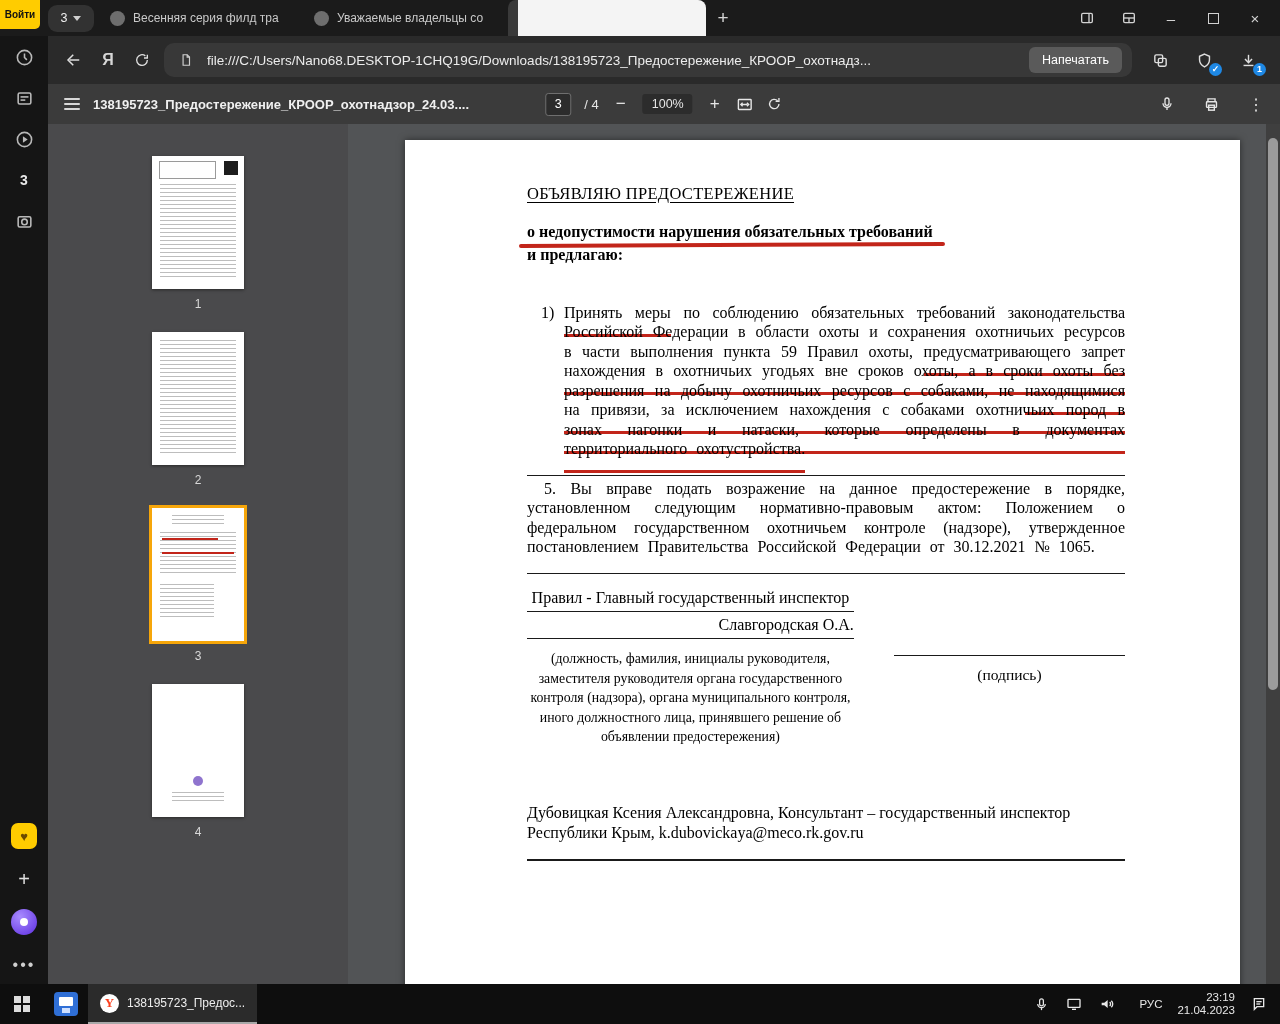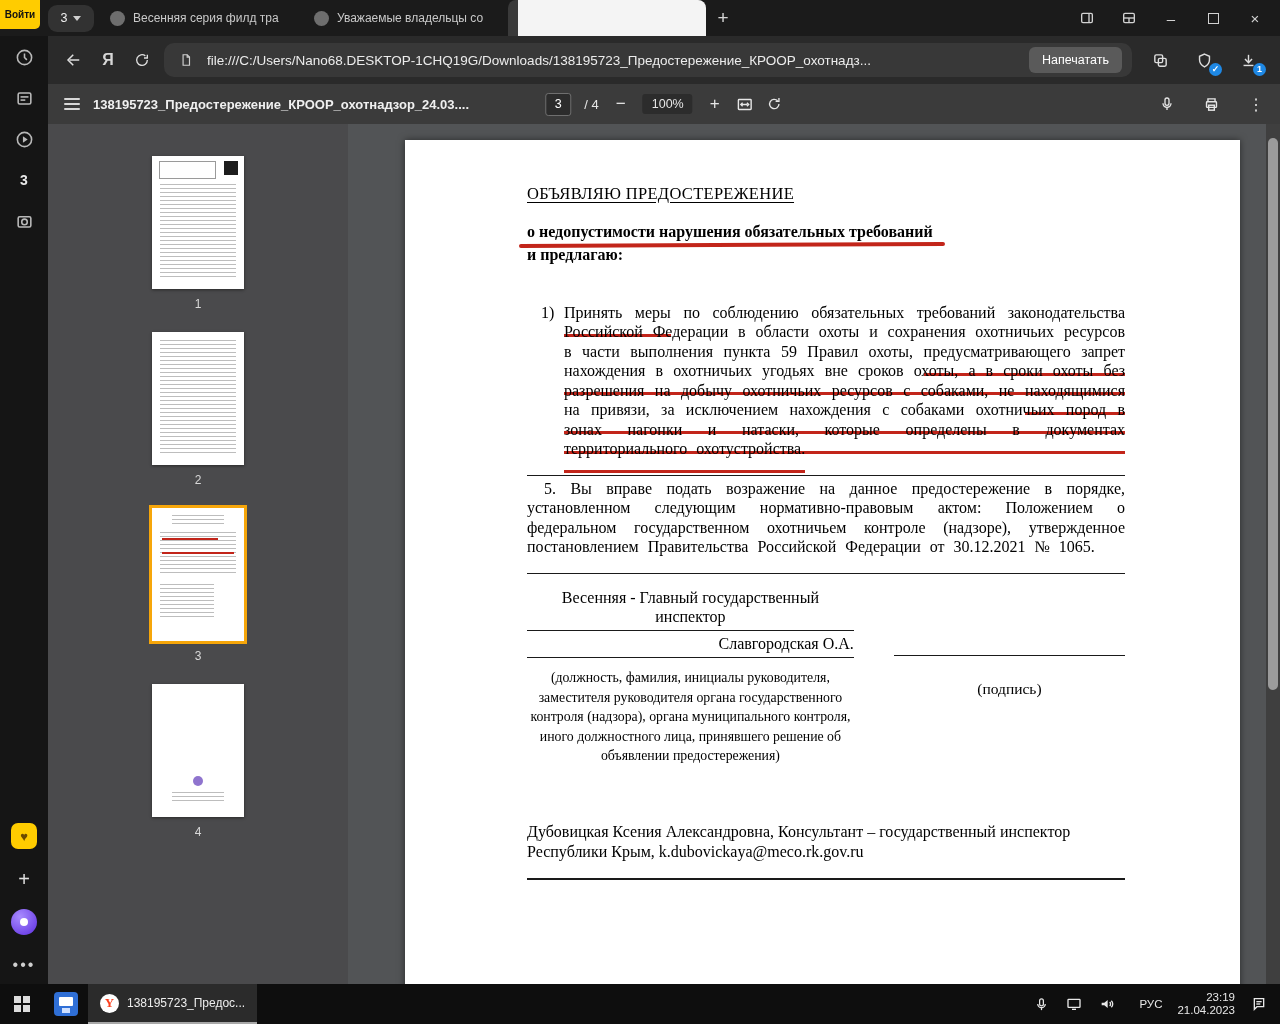--- a/index.html
+++ b/index.html
@@ -100,21 +100,21 @@
   .p5{margin-top:3px;text-indent:17px;}
   .r2{margin-top:10px;}
   .sig{display:flex;margin-top:14px;}
   .sig-left{width:328px;}
   .sig-right{width:232px;margin-left:40px;}
   .min-title{text-align:center;line-height:19px;}
   .sig-hr{border:none;border-top:1.3px solid #1a1a1a;margin:4px 0 0;}
   .min-name{text-align:right;margin-top:3px;}
   .pos-note{font-size:13.8px;line-height:19.5px;text-align:center;margin-top:10px;}
   .sign-hr{border:none;border-top:1.3px solid #1a1a1a;margin:67px 0 0;}
-  .sign-label{text-align:center;margin-top:23px;font-size:15.5px;}
+  .sign-label{text-align:center;margin-top:9px;font-size:15.5px;}
   .contact{margin-top:56px;line-height:20px;}
   .r3{margin-top:9px;}
   .r4{margin-top:26px;}
 
   
   .taskbar{position:absolute;left:0;right:0;bottom:0;height:40px;background:#0e0e0e;display:flex;align-items:center;color:#e8e8e8;}
   .tb-btn{width:44px;height:40px;display:flex;align-items:center;justify-content:center;}
   .wingrid{display:grid;grid-template-columns:7px 7px;grid-template-rows:7px 7px;gap:2px;}
   .wingrid i{background:#dcdcdc;}
   .docapp{width:24px;height:24px;border-radius:4px;background:#2f6fd6;position:relative;}
@@ -360,21 +360,21 @@
         </p>
 
         <hr class="rule r1">
 
         <p class="para p5">5. Вы вправе подать возражение на данное предостережение в порядке, установленном следующим нормативно-правовым актом: Положением о  федеральном государственном охотничьем контроле (надзоре), утвержденное постановлением Правительства Российской Федерации от 30.12.2021 № 1065.</p>
 
         <hr class="rule r2">
 
         <div class="sig">
           <div class="sig-left">
-            <div class="min-title">Весенняя - Главный государственный инспектор</div>
+            <div class="min-title">Правил - Главный государственный инспектор</div>
             <hr class="sig-hr">
             <div class="min-name">Славгородская О.А.</div>
             <hr class="sig-hr">
             <div class="pos-note">(должность, фамилия, инициалы руководителя, заместителя руководителя органа государственного контроля (надзора), органа муниципального контроля, иного должностного лица, принявшего решение об объявлении предостережения)</div>
           </div>
           <div class="sig-right">
             <hr class="sign-hr">
             <div class="sign-label">(подпись)</div>
           </div>
         </div>

